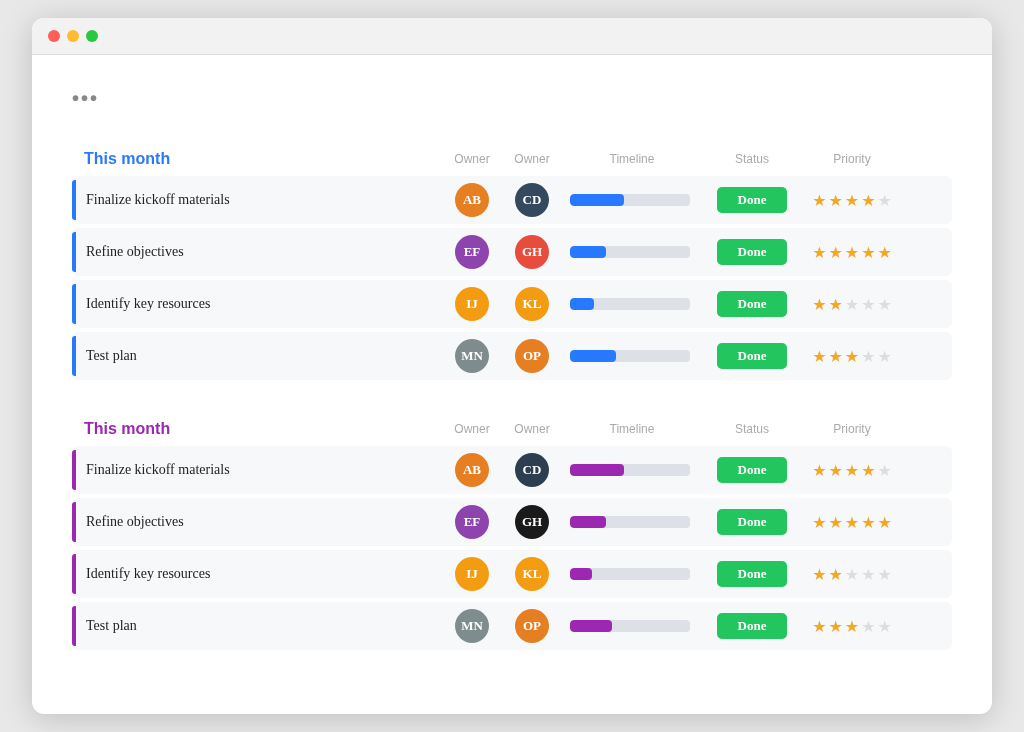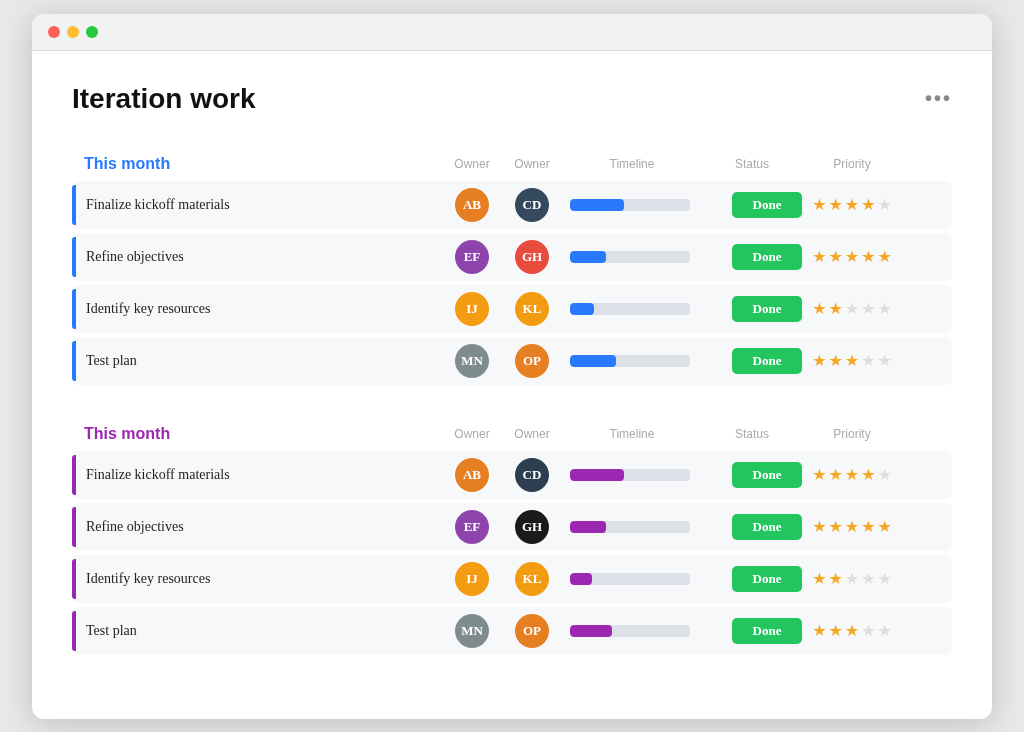--- a/index.html
+++ b/index.html
@@ -136,21 +136,21 @@
     .timeline-bar-fill {
       height: 100%;
       border-radius: 4px;
       position: absolute;
       left: 0; top: 0;
     }
     .timeline-bar-fill.blue { background: #2979ff; }
     .timeline-bar-fill.purple { background: #9c27b0; }
     .status-cell {
       display: flex;
-      justify-content: flex-end;
+      justify-content: center;
     }
     .status-badge {
       background: #22c55e;
       color: #fff;
       font-size: 13px;
       font-weight: 600;
       border-radius: 5px;
       padding: 5px 18px;
       text-align: center;
       min-width: 70px;
@@ -171,21 +171,20 @@
 <body>
 
 <div class="window">
   <div class="window-titlebar">
     <div class="dot dot-red"></div>
     <div class="dot dot-yellow"></div>
     <div class="dot dot-green"></div>
   </div>
   <div class="content">
     <div class="page-title">
-      <span>Iteration work</span>
       <span class="more-icon">•••</span>
     </div>
 
     <div id="sections-container">
         <div class="section">
           <div class="section-header">
     <span class="section-title blue">This month</span>
     <span class="col-label">Owner</span>
     <span class="col-label">Owner</span>
     <span class="col-label">Timeline</span>

